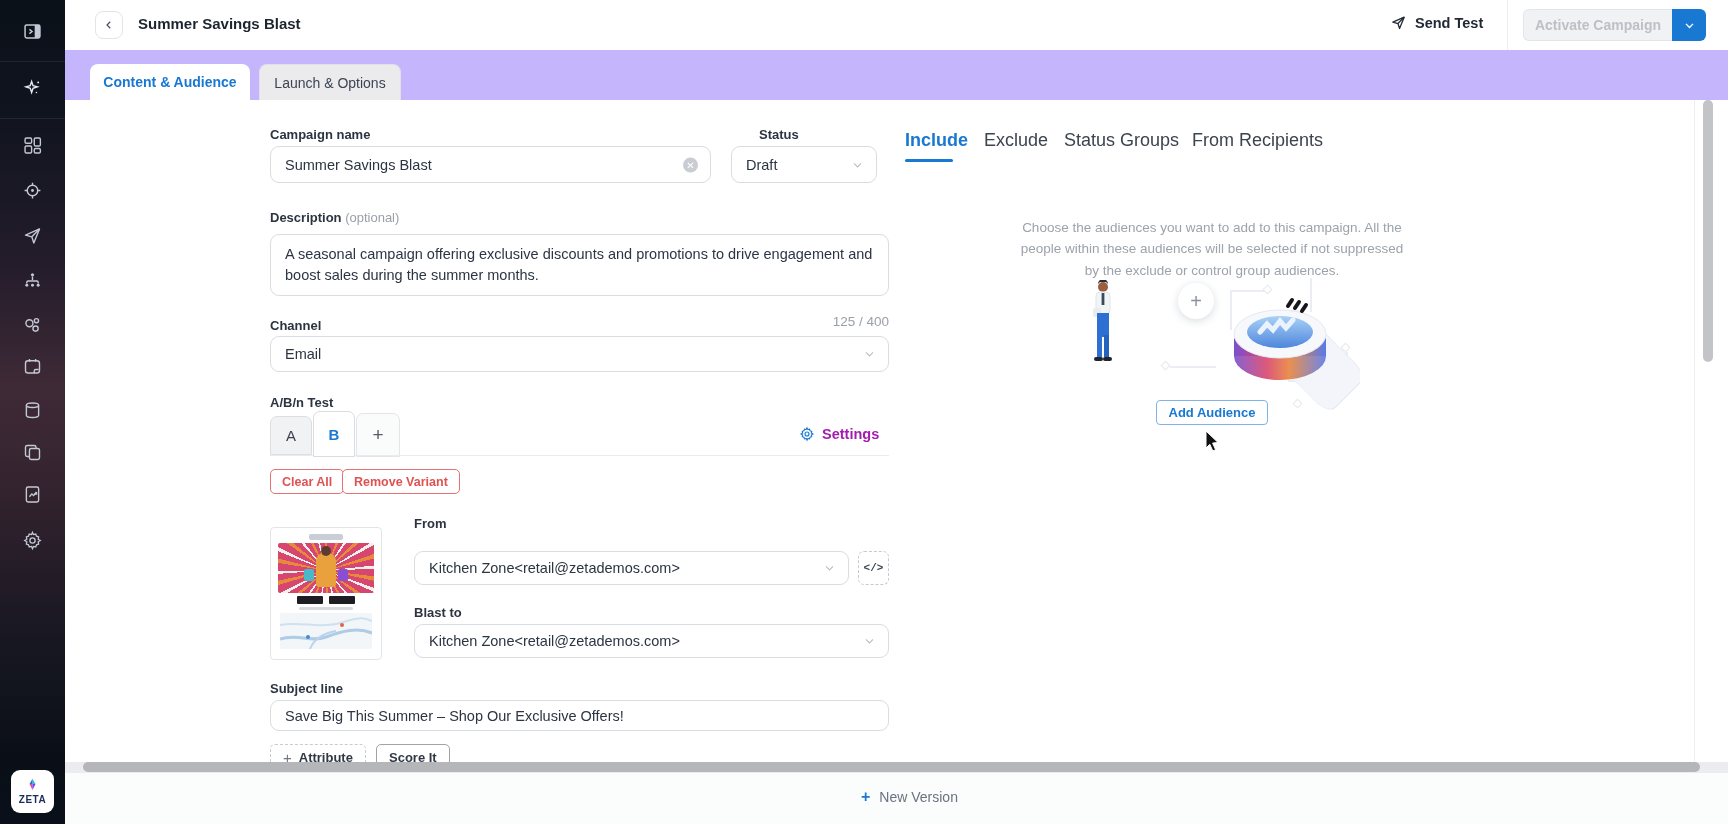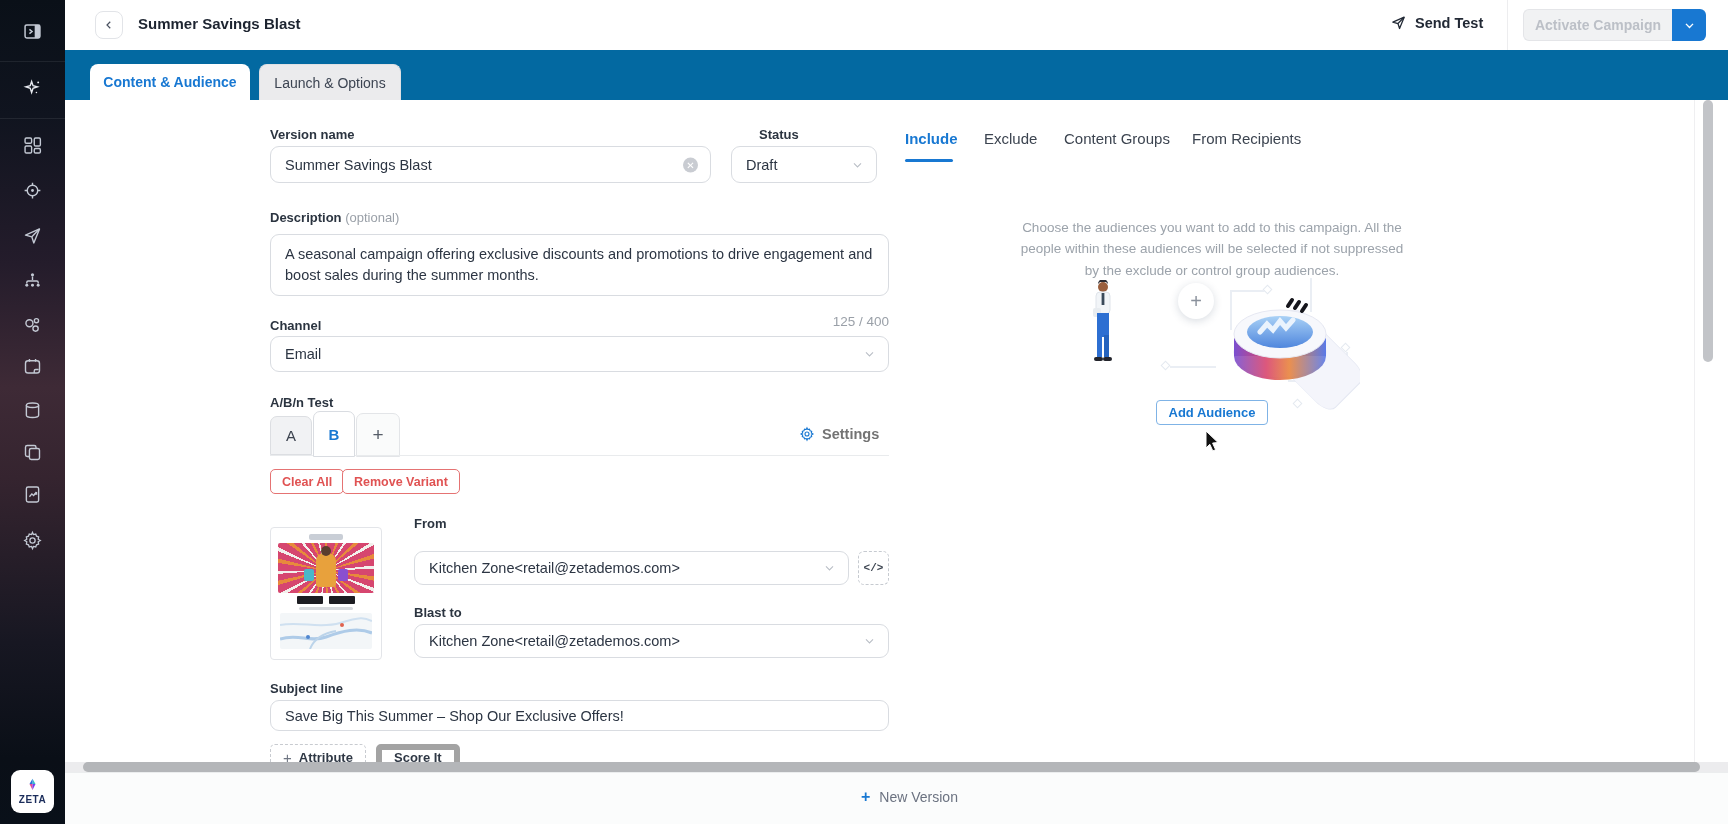--- a/index.html
+++ b/index.html
@@ -25,21 +25,21 @@
   #send-test{position:absolute;left:1325px;top:14px;display:flex;align-items:center;gap:8px;
     font-size:14.5px;font-weight:700;color:#222935;cursor:pointer;}
   #hdr-div{position:absolute;left:1442px;top:0;width:1px;height:50px;background:#ededef;}
   #activate-btn{position:absolute;left:1458px;top:9px;width:149px;height:32px;background:#f1f2f3;
     border:1px solid #e4e5e8;border-right:none;border-radius:6px 0 0 6px;
     display:flex;align-items:center;justify-content:center;font-size:14px;font-weight:700;color:#bcc0c7;}
   #activate-caret{position:absolute;left:1607px;top:9px;width:34px;height:32px;background:#1878d2;
     border-radius:0 6px 6px 0;display:flex;align-items:center;justify-content:center;color:#fff;cursor:pointer;}
 
   
-  #tabstrip{position:absolute;left:65px;top:50px;width:1663px;height:50px;background:#0369a1;padding-left:28px;}
+  #tabstrip{position:absolute;left:65px;top:50px;width:1663px;height:50px;background:#c4b5fd;padding-left:28px;}
   .page-tab{position:absolute;top:14px;height:36px;border-radius:8px 8px 0 0;display:flex;align-items:center;
     justify-content:center;font-size:14px;cursor:pointer;}
   #tab-content{left:25px;width:160px;background:#fff;color:#1878d2;font-weight:700;}
   #tab-launch{left:194px;width:142px;background:#ebebed;border:1px solid #e0e1e4;border-bottom:none;color:#3c4452;}
 
   
   #panel{position:absolute;left:65px;top:100px;width:1663px;height:662px;background:#fff;}
   #right-hairline{position:absolute;left:1694px;top:100px;width:1px;height:662px;background:#efeff1;}
   #vscroll{position:absolute;left:1703px;top:100px;width:10px;height:262px;background:#c2c4c8;border-radius:5px;}
 
@@ -60,21 +60,21 @@
 
   
   .var-tab{position:absolute;display:flex;align-items:center;justify-content:center;font-size:15px;cursor:pointer;}
   #var-a{left:270px;top:416px;width:42px;height:39px;background:#f1f2f4;border:1px solid #dcdee2;
     border-radius:7px 7px 0 0;color:#3b424e;}
   #var-b{left:313px;top:411px;width:42px;height:46px;background:#fff;border:1px solid #d9dce1;
     border-radius:7px 7px 0 0;color:#1878d2;font-weight:700;z-index:2;}
   #var-add{left:356px;top:413px;width:44px;height:44px;background:#fafbfb;border:1px solid #e3e5e8;
     border-radius:7px 7px 0 0;color:#565d68;font-size:19px;}
   #var-divider{position:absolute;left:270px;top:455px;width:619px;height:1px;background:#e9ebed;}
-  #abn-settings{position:absolute;left:799px;top:426px;display:flex;align-items:center;gap:7px;color:#737373;
+  #abn-settings{position:absolute;left:799px;top:426px;display:flex;align-items:center;gap:7px;color:#a21caf;
     font-size:14.5px;font-weight:700;cursor:pointer;}
 
   .danger-btn{position:absolute;top:469px;height:25px;background:#fff;border:1px solid #e57373;border-radius:5px;
     color:#e05252;font-size:12.5px;font-weight:700;display:flex;align-items:center;justify-content:center;
     padding:0 11px;cursor:pointer;}
 
   
   #thumb{position:absolute;left:270px;top:527px;width:112px;height:133px;background:#fff;border:1px solid #e3e5e9;
     border-radius:4px;padding:6px 8px;display:flex;flex-direction:column;align-items:center;gap:3px;overflow:hidden;}
   #thumb .t-logo{width:34px;height:6px;background:#c9ced6;border-radius:2px;}
@@ -92,24 +92,24 @@
 
   
   #code-btn{position:absolute;left:858px;top:556px;width:31px;height:32px;border:1px dashed #c6cad0;border-radius:6px;
     background:#fff;display:flex;align-items:center;justify-content:center;font-size:11px;font-weight:700;
     color:#3c4450;cursor:pointer;font-family:"Liberation Mono",monospace;}
 
   .ghost-btn{position:absolute;top:744px;height:26px;display:flex;align-items:center;justify-content:center;
     font-size:13px;font-weight:700;color:#2f3845;background:#fff;border-radius:5px;cursor:pointer;padding:0 12px;gap:7px;}
   #attr-btn{left:270px;border:1px dashed #c8cbd0;}
   #attr-btn .plus{color:#6e7582;font-weight:400;font-size:15px;}
-  #score-btn{left:376px;border:6px solid #a3a3a3;justify-content:center;}
-
-  
-  .aud-tab{position:absolute;top:130px;font-size:15px;color:#3c4450;cursor:pointer;}
+  #score-btn{left:376px;border:1px solid #a3a3a3;justify-content:center;}
+
+  
+  .aud-tab{position:absolute;top:130px;font-size:18px;color:#3c4450;cursor:pointer;}
   .aud-tab.active{color:#1878d2;font-weight:700;}
   #aud-underline{position:absolute;left:905px;top:159px;width:48px;height:3px;background:#1878d2;border-radius:2px;}
   #aud-desc{position:absolute;left:1012px;top:203px;width:400px;font-size:13.5px;line-height:1.6;color:#9ca3ab;text-align:center;}
 
   #illus{position:absolute;left:1050px;top:270px;width:330px;height:150px;}
   .circ-line{position:absolute;background:#eaeef4;}
   .circ-sq{position:absolute;width:7px;height:7px;border:1.5px solid #e4e9f0;background:#fff;transform:rotate(45deg);}
   #plus-circle{position:absolute;left:1178px;top:283px;width:36px;height:36px;border-radius:50%;background:#fff;
     box-shadow:0 2px 8px rgba(40,60,90,.18);display:flex;align-items:center;justify-content:center;
     font-size:20px;color:#8a919c;cursor:pointer;}
@@ -255,21 +255,21 @@
     <div class="page-tab" id="tab-content">
       <span>Content &amp; Audience</span>
     </div>
     <div class="page-tab" id="tab-launch">
       <span>Launch &amp; Options</span>
     </div>
   </div>
 
   <main id="panel"></main>
 
-  <div class="lbl" style="left:270px;top:127px">Version name</div>
+  <div class="lbl" style="left:270px;top:127px">Campaign name</div>
   <div class="inp sel" style="left:270px;top:146px;width:441px;height:37px">
     <span>Summer Savings Blast</span>
     <span class="clear-x">✕</span>
   </div>
   <div class="lbl" style="left:759px;top:127px">Status</div>
   <div class="inp sel" style="left:731px;top:146px;width:146px;height:37px">
     <span>Draft</span>
     <svg class="chev" width="13" height="13" viewBox="0 0 24 24" fill="none" stroke="currentColor" stroke-width="2">
         <path d="M5.5 9l6.5 6.5L18.5 9"></path>
       </svg>
@@ -351,21 +351,21 @@
   <div class="ghost-btn" id="attr-btn">
     <span class="plus">+</span>
     <span>Attribute</span>
   </div>
   <div class="ghost-btn" id="score-btn">
     <span>Score It</span>
   </div>
 
   <div class="aud-tab active" style="left:905px">Include</div>
   <div class="aud-tab" style="left:984px">Exclude</div>
-  <div class="aud-tab" style="left:1064px">Content Groups</div>
+  <div class="aud-tab" style="left:1064px">Status Groups</div>
   <div class="aud-tab" style="left:1192px">From Recipients</div>
   <div id="aud-underline"></div>
   <p id="aud-desc">Choose the audiences you want to add to this campaign. All the people within these audiences will be selected if not suppressed by the exclude or control group audiences.</p>
 
   <div id="illus">
 
     <div class="circ-line" style="left:180px;top:20px;width:1.5px;height:40px"></div>
     <div class="circ-line" style="left:180px;top:20px;width:40px;height:1.5px"></div>
     <div class="circ-line" style="left:260px;top:8px;width:1.5px;height:34px"></div>
     <div class="circ-line" style="left:238px;top:110px;width:60px;height:1.5px"></div>

